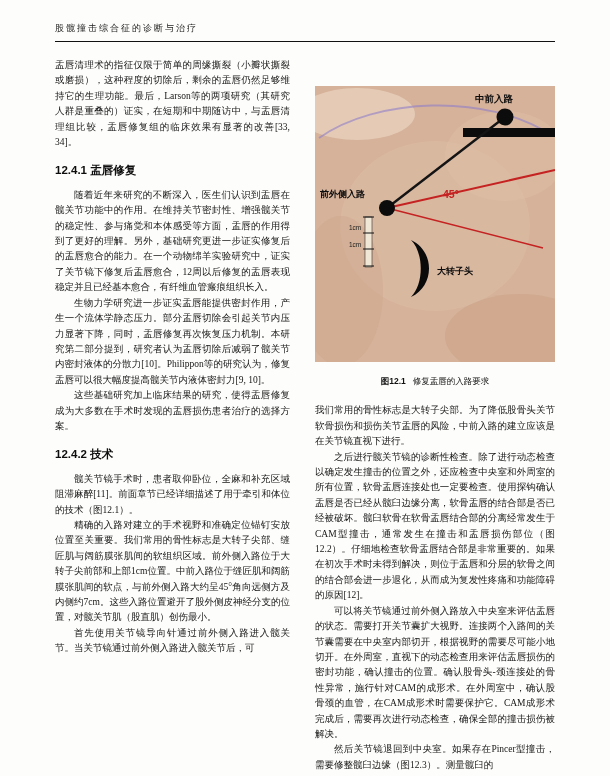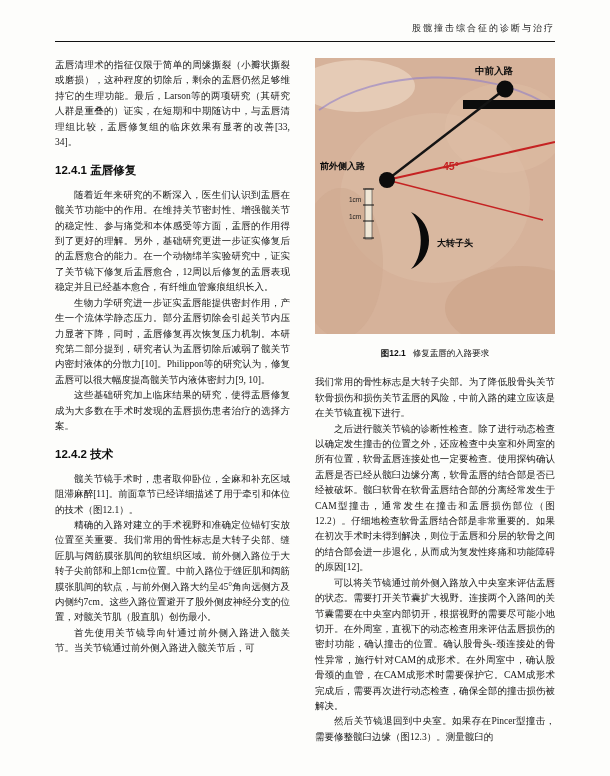--- a/index.html
+++ b/index.html
@@ -5,38 +5,38 @@
   * { margin:0; padding:0; box-sizing:border-box; }
   html,body { width:610px; height:776px; }
   body { background:#ffffff; font-family:"Liberation Serif", serif; }
   .page {
     width:610px; height:776px; background:#fdfdfb;
     padding:22px 55px 0 55px; overflow:hidden; position:relative;
     color:#1a1a1a;
   }
   .page-header { margin-bottom:16px; }
   .header-title {
-    text-align:right; font-size:9px; letter-spacing:2px; color:#222;
+    text-align:left; font-size:9px; letter-spacing:2px; color:#222;
     font-family:"Liberation Sans", sans-serif;
   }
   .header-rule { border-bottom:1.8px solid #111; margin-top:6px; }
   .columns { display:flex; gap:25px; }
   .col {
     width:240px; font-size:9.5px; line-height:15.4px;
     text-align:justify; color:#161616;
   }
   .col p { text-indent:2em; }
   .col p.noindent { text-indent:0; }
   h2.section {
     font-family:"Liberation Sans", sans-serif; font-weight:bold;
     font-size:11.5px; margin:13px 0 9px 0; color:#0d0d0d;
   }
   h2.section .sec-num { }
   figure { margin:0 0 14px 0; }
-  .photo-wrap { width:240px; height:276px; overflow:hidden; background:#d6b29a; }
+  .photo-wrap { width:240px; height:276px; overflow:hidden; background:#d6b29a;margin-top:28px; }
   figcaption {
     text-align:center; font-size:8.5px; margin-top:12px;
     font-family:"Liberation Sans", sans-serif; color:#111;
   }
   figcaption .fig-num { font-weight:bold; margin-right:7px; }
   svg text { font-family:"Liberation Sans", sans-serif; }
 </style>
 </head>
 <body>
 

